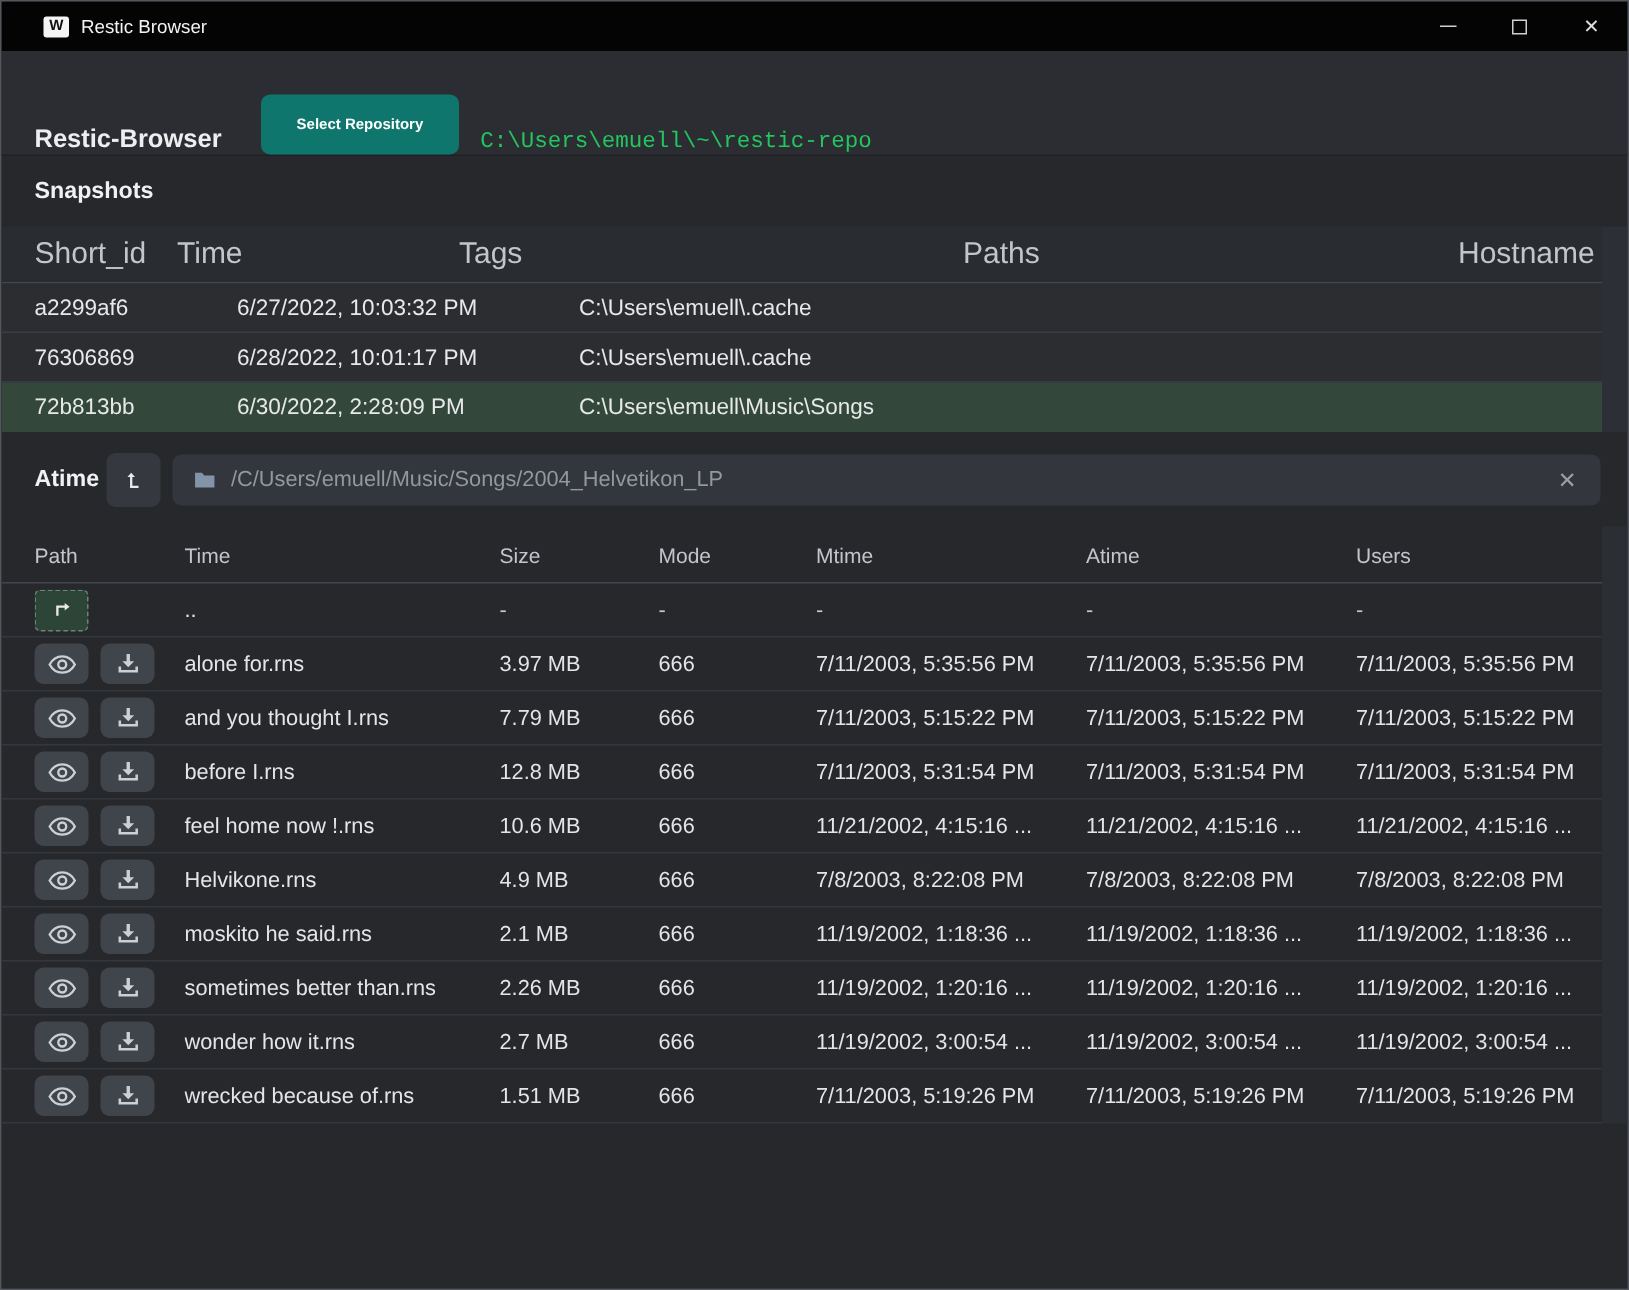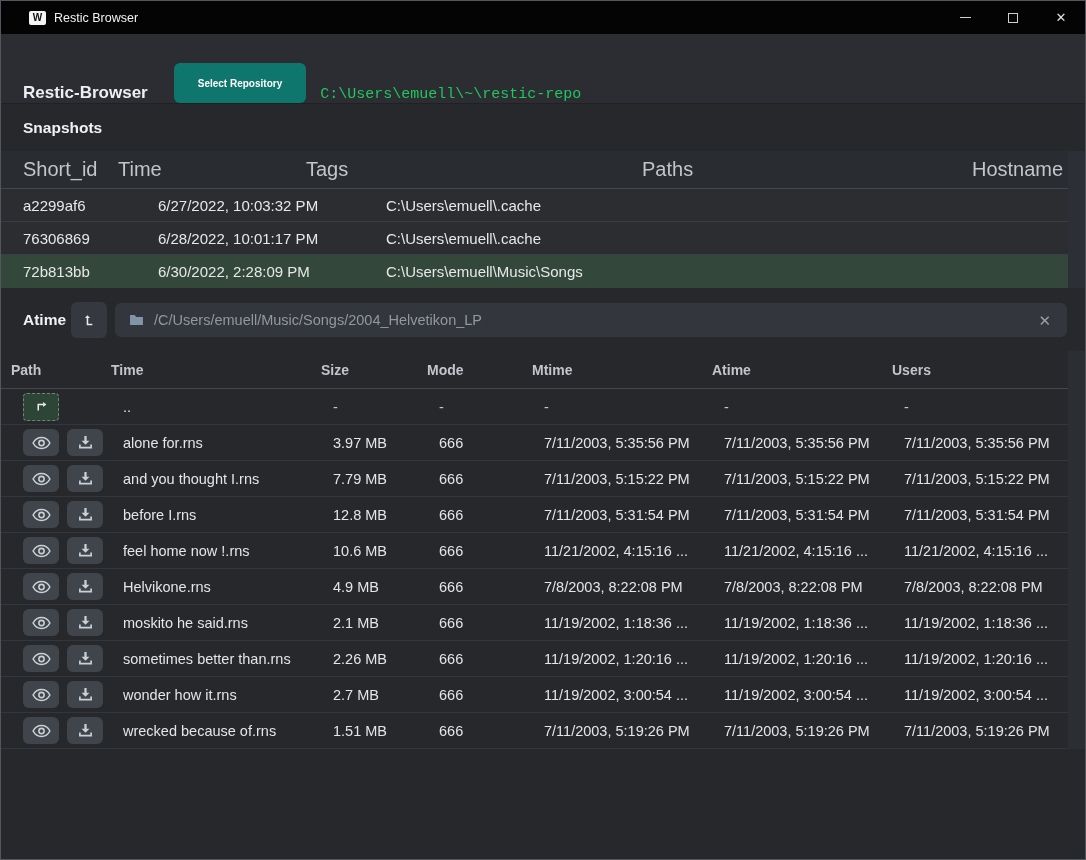--- a/index.html
+++ b/index.html
@@ -63,22 +63,22 @@
   .path-input .folder{ color:#8494a8; display:flex; margin-right:10px;}
   .path-input .path-text{ color:#9298a0; font-size:14.5px; white-space:nowrap; overflow:hidden;}
   .clear-btn{ margin-left:auto; background:none; border:none; color:#9aa0a7; font-size:15px;
               cursor:pointer; line-height:1; padding:2px;}
 
   
   .files-table{ position:relative; margin-top:10px; flex:0 0 auto;}
   .files-gutter{ position:absolute; top:0; right:0; width:17px; height:100%; background:#2b2e33;}
   .files-head{ height:38px; border-bottom:1px solid #43464c;
                display:grid; grid-template-columns:100px 210px 106px 105px 180px 180px 1fr;
-               align-items:center; padding-left:10px; margin-right:17px;
-               color:#c2c5ca; font-size:14px;font-weight:bold;}
+               align-items:center; padding-left:22px; margin-right:17px;
+               color:#c2c5ca; font-size:14px;}
   .frow{ height:36px; border-bottom:1px solid #33363c;
          display:grid; grid-template-columns:100px 210px 106px 105px 180px 180px 1fr;
          align-items:center; padding-left:22px; margin-right:17px;
          color:#e3e5e8; font-size:14.5px;}
   .actions{ display:flex; align-items:center; gap:8px;}
   .icon-btn{ width:36px; height:27px; background:#40454b; border:none; border-radius:6px;
              display:flex; align-items:center; justify-content:center; cursor:pointer;
              color:#ccd0d4; flex:0 0 auto;}
   .updir-btn{ width:36px; height:28px; background:#2d4537; border:1px dashed #6f8577;
               border-radius:4px; display:flex; align-items:center; justify-content:center;

